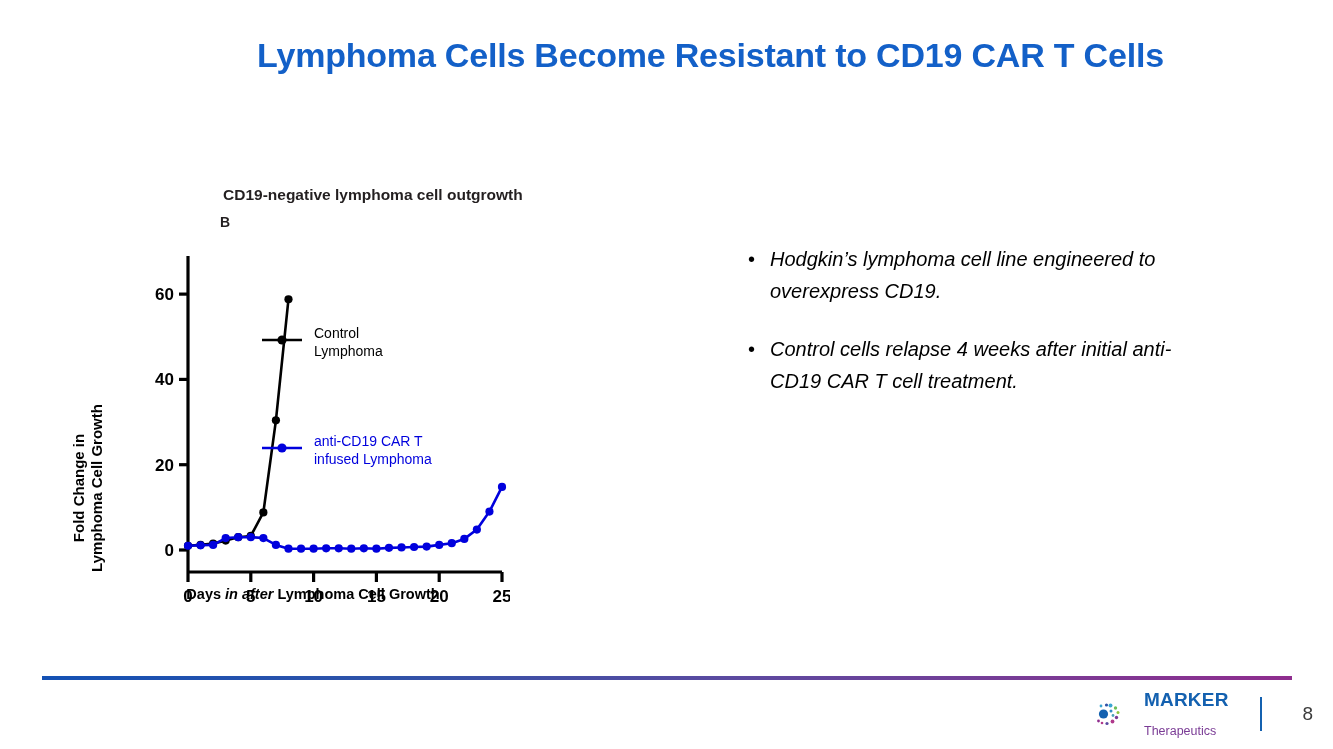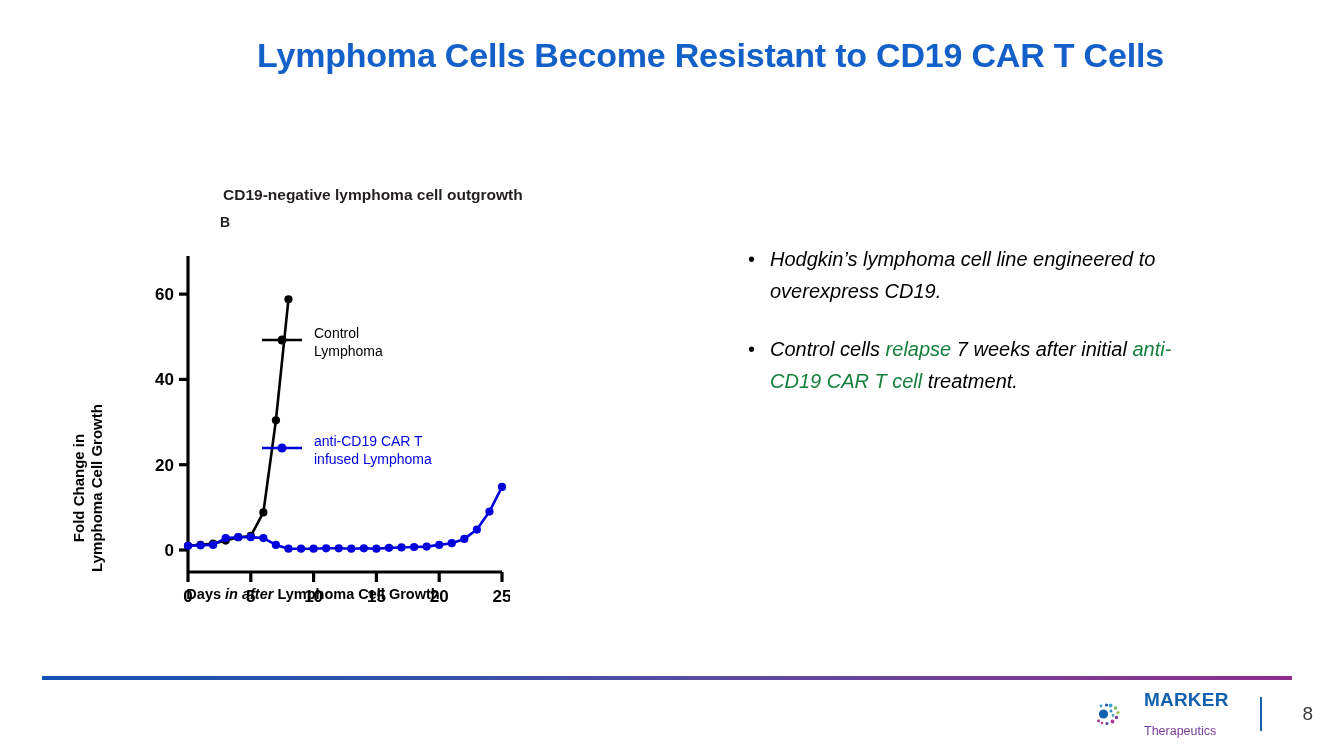--- a/index.html
+++ b/index.html
@@ -103,21 +103,21 @@
     line-height: 32px;
     color: #000;
   }
   .bullet-text {
     flex: 1 1 auto;
     font-size: 20px;
     line-height: 32px;
     color: #000;
     font-style: italic;
   }
-  .hl { color: #15803d; }
+  .hl { color: #000000; }
 
   
   #footer-rule {
     position: absolute;
     left: 42px; top: 676px;
     width: 1250px; height: 4px;
     background: linear-gradient(to right, #1451b4 0%, #2f52a8 28%, #5b4aa0 55%, #7a3b95 80%, #8f2d8e 100%);
   }
   #footer-brand {
     position: absolute;
@@ -262,21 +262,21 @@
   </div>
 </div>
 
 <div id="bullets">
     <div class="bullet-row">
       <div class="bullet-dot">•</div>
       <div class="bullet-text"><span>Hodgkin’s lymphoma cell line engineered to overexpress CD19.</span></div>
     </div>
     <div class="bullet-row">
       <div class="bullet-dot">•</div>
-      <div class="bullet-text"><span>Control cells </span><span class="hl">relapse</span><span> 7 weeks after initial </span><span class="hl">anti-CD19 CAR T cell</span><span> treatment.</span></div>
+      <div class="bullet-text"><span>Control cells </span><span class="hl">relapse</span><span> 4 weeks after initial </span><span class="hl">anti-CD19 CAR T cell</span><span> treatment.</span></div>
     </div>
   </div>
 
 <div id="footer-rule"></div>
 
 <div id="footer-brand">
   <svg id="logo-mark" viewBox="0 0 30 30">
     <circle cx="9.5" cy="15" r="4.6" fill="#1461b0"></circle>
     <circle cx="16.5" cy="6.5" r="2.0" fill="#3aa5d1"></circle>
     <circle cx="21.5" cy="9.0" r="1.7" fill="#6fbf5a"></circle>

